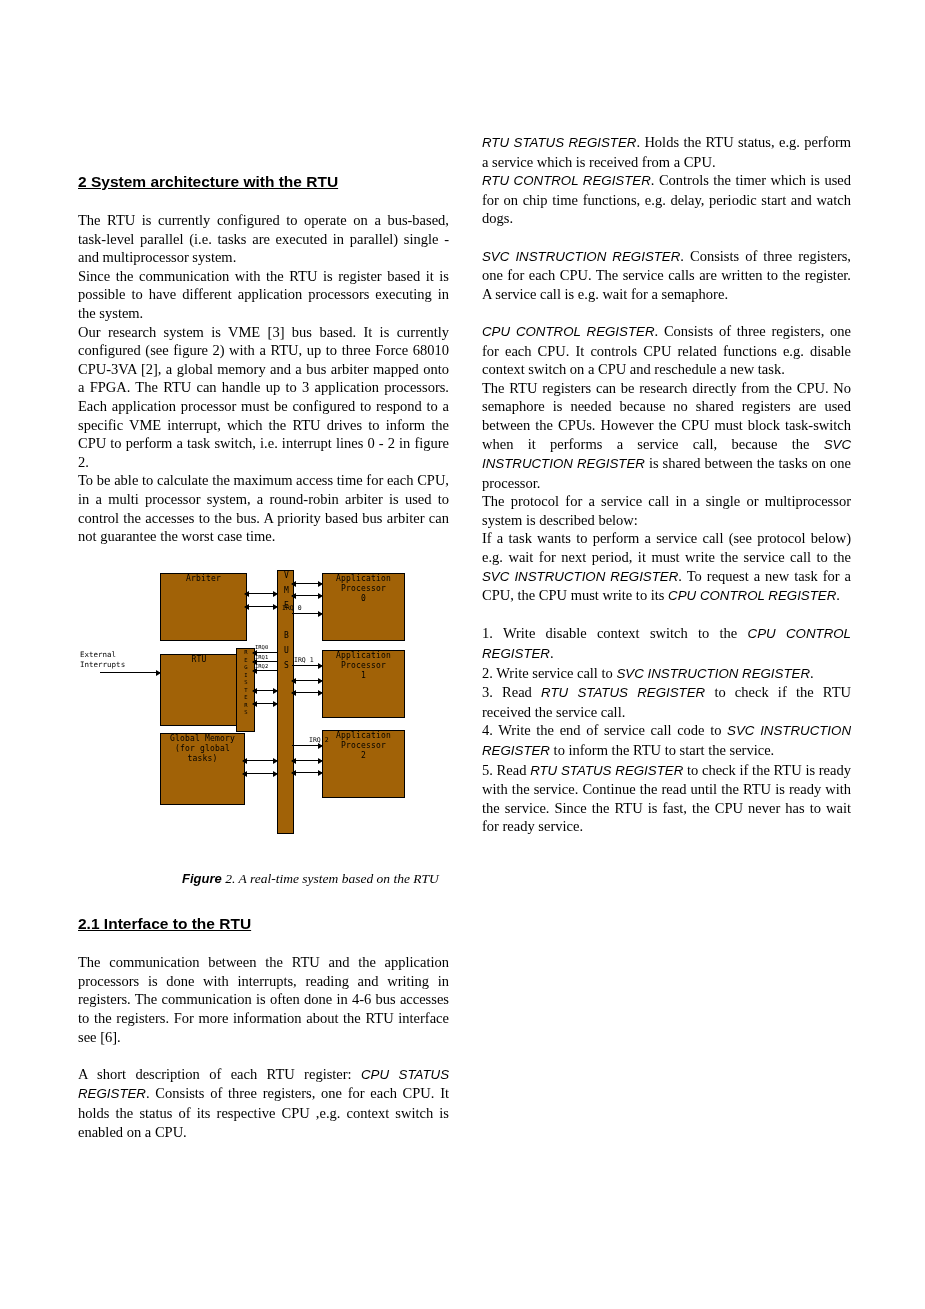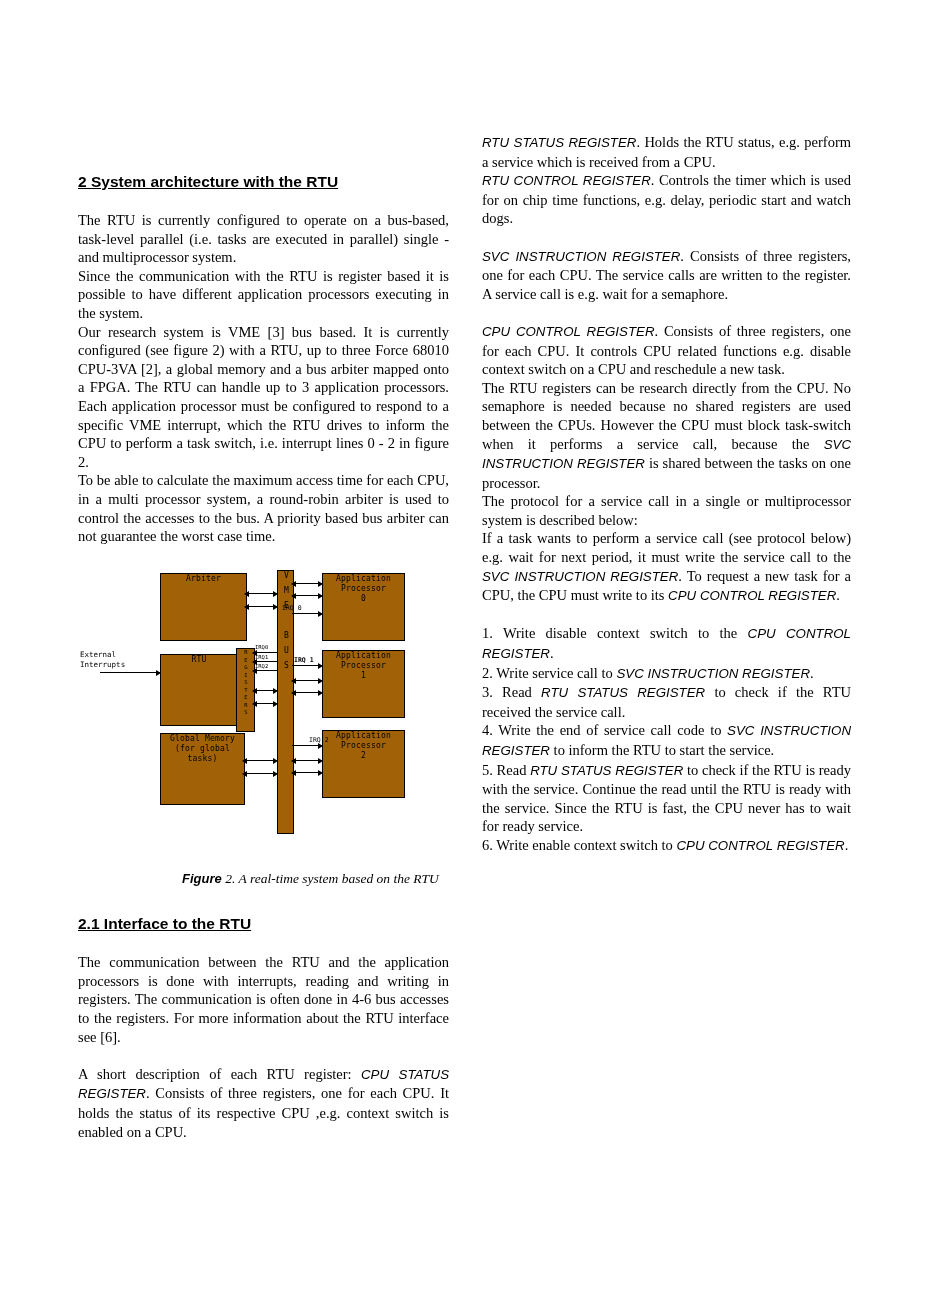--- a/index.html
+++ b/index.html
@@ -132,21 +132,21 @@
       <div class="arr rt lt" style="left:175px; top:135px; width:24px;"></div>
 
       <div class="arr rt lt" style="left:165px; top:192px; width:34px;"></div>
       <div class="arr rt lt" style="left:165px; top:205px; width:34px;"></div>
 
       <div class="arr rt lt" style="left:214px; top:15px; width:30px;"></div>
       <div class="arr rt lt" style="left:214px; top:27px; width:30px;"></div>
       <div class="irq" style="left:204px; top:31px;">IRQ 0</div>
       <div class="arr rt" style="left:214px; top:45px; width:30px;"></div>
 
-      <div class="irq" style="left:216px; top:83px;font-weight:bold;">IRQ 1</div>
+      <div class="irq" style="left:216px; top:83px;">IRQ 1</div>
       <div class="arr rt" style="left:214px; top:97px; width:30px;"></div>
       <div class="arr rt lt" style="left:214px; top:112px; width:30px;"></div>
       <div class="arr rt lt" style="left:214px; top:124px; width:30px;"></div>
 
       <div class="irq" style="left:231px; top:163px;">IRQ 2</div>
       <div class="arr rt" style="left:214px; top:177px; width:30px;"></div>
       <div class="arr rt lt" style="left:214px; top:192px; width:30px;"></div>
       <div class="arr rt lt" style="left:214px; top:204px; width:30px;"></div>
 
     </div>
@@ -166,16 +166,15 @@
     <p class="gap"><span class="it">SVC INSTRUCTION REGISTER</span><span>. Consists of three registers, one for each CPU. The service calls are written to the register. A service call is e.g. wait for a semaphore.</span></p>
     <p class="gap"><span class="it">CPU CONTROL REGISTER</span><span>. Consists of three registers, one for each CPU. It controls CPU related functions e.g. disable context switch on a CPU and reschedule a new task.</span></p>
     <p><span>The RTU registers can be research directly from the CPU. No semaphore is needed because no shared registers are used between the CPUs. However the CPU must block task-switch when it performs a service call, because the </span><span class="it">SVC INSTRUCTION REGISTER</span><span> is shared between the tasks on one processor.</span></p>
     <p><span>The protocol for a service call in a single or multiprocessor system is described below:</span></p>
     <p><span>If a task wants to perform a service call (see protocol below) e.g. wait for next period, it must write the service call to the </span><span class="it">SVC INSTRUCTION REGISTER</span><span>. To request a new task for a CPU, the CPU must write to its </span><span class="it">CPU CONTROL REGISTER</span><span>.</span></p>
     <p class="gap"><span>1. Write disable context switch to the </span><span class="it">CPU CONTROL REGISTER</span><span>.</span></p>
     <p><span>2. Write service call to </span><span class="it">SVC INSTRUCTION REGISTER</span><span>.</span></p>
     <p><span>3. Read </span><span class="it">RTU STATUS REGISTER</span><span> to check if the RTU received the service call.</span></p>
     <p><span>4. Write the end of service call code to </span><span class="it">SVC INSTRUCTION REGISTER</span><span> to inform the RTU to start the service.</span></p>
     <p><span>5. Read </span><span class="it">RTU STATUS REGISTER</span><span> to check if the RTU is ready with the service. Continue the read until the RTU is ready with the service. Since the RTU is fast, the CPU never has to wait for ready service.</span></p>
-    <p><span>6. Write enable context switch to </span><span class="it">CPU CONTROL REGISTER</span><span>.</span></p>
   </div>
 
 </div>
 
 </body></html>

